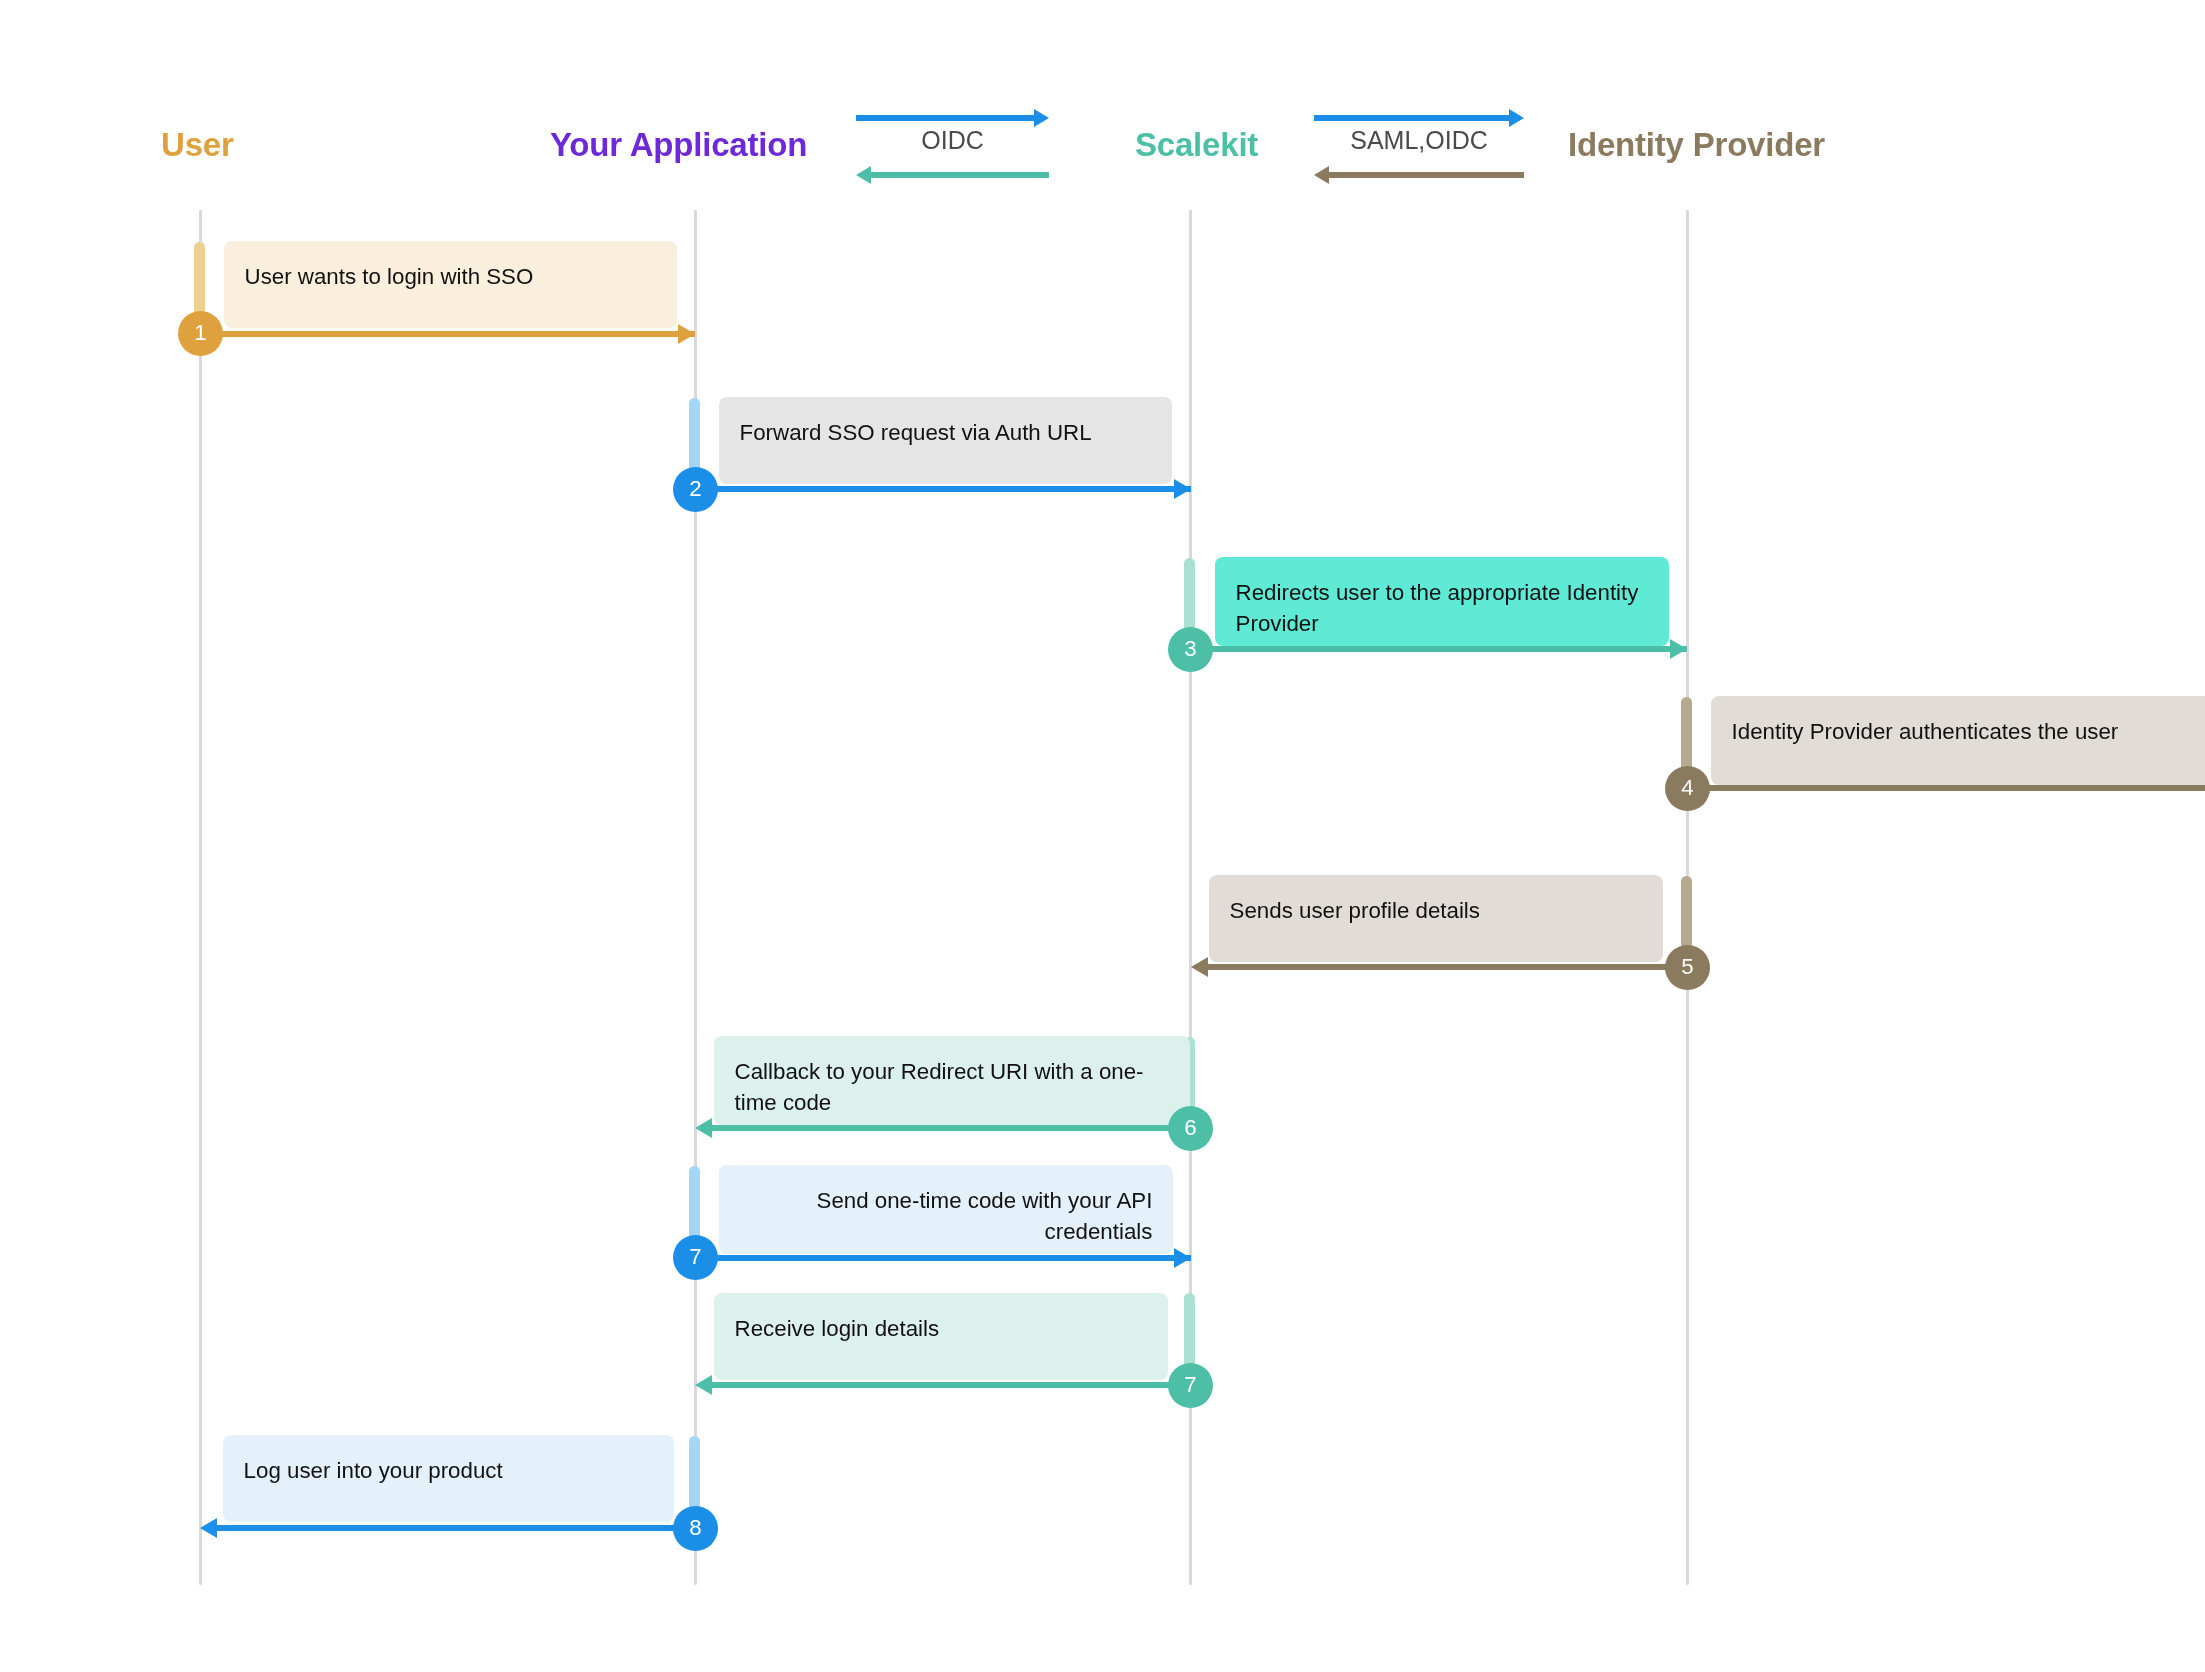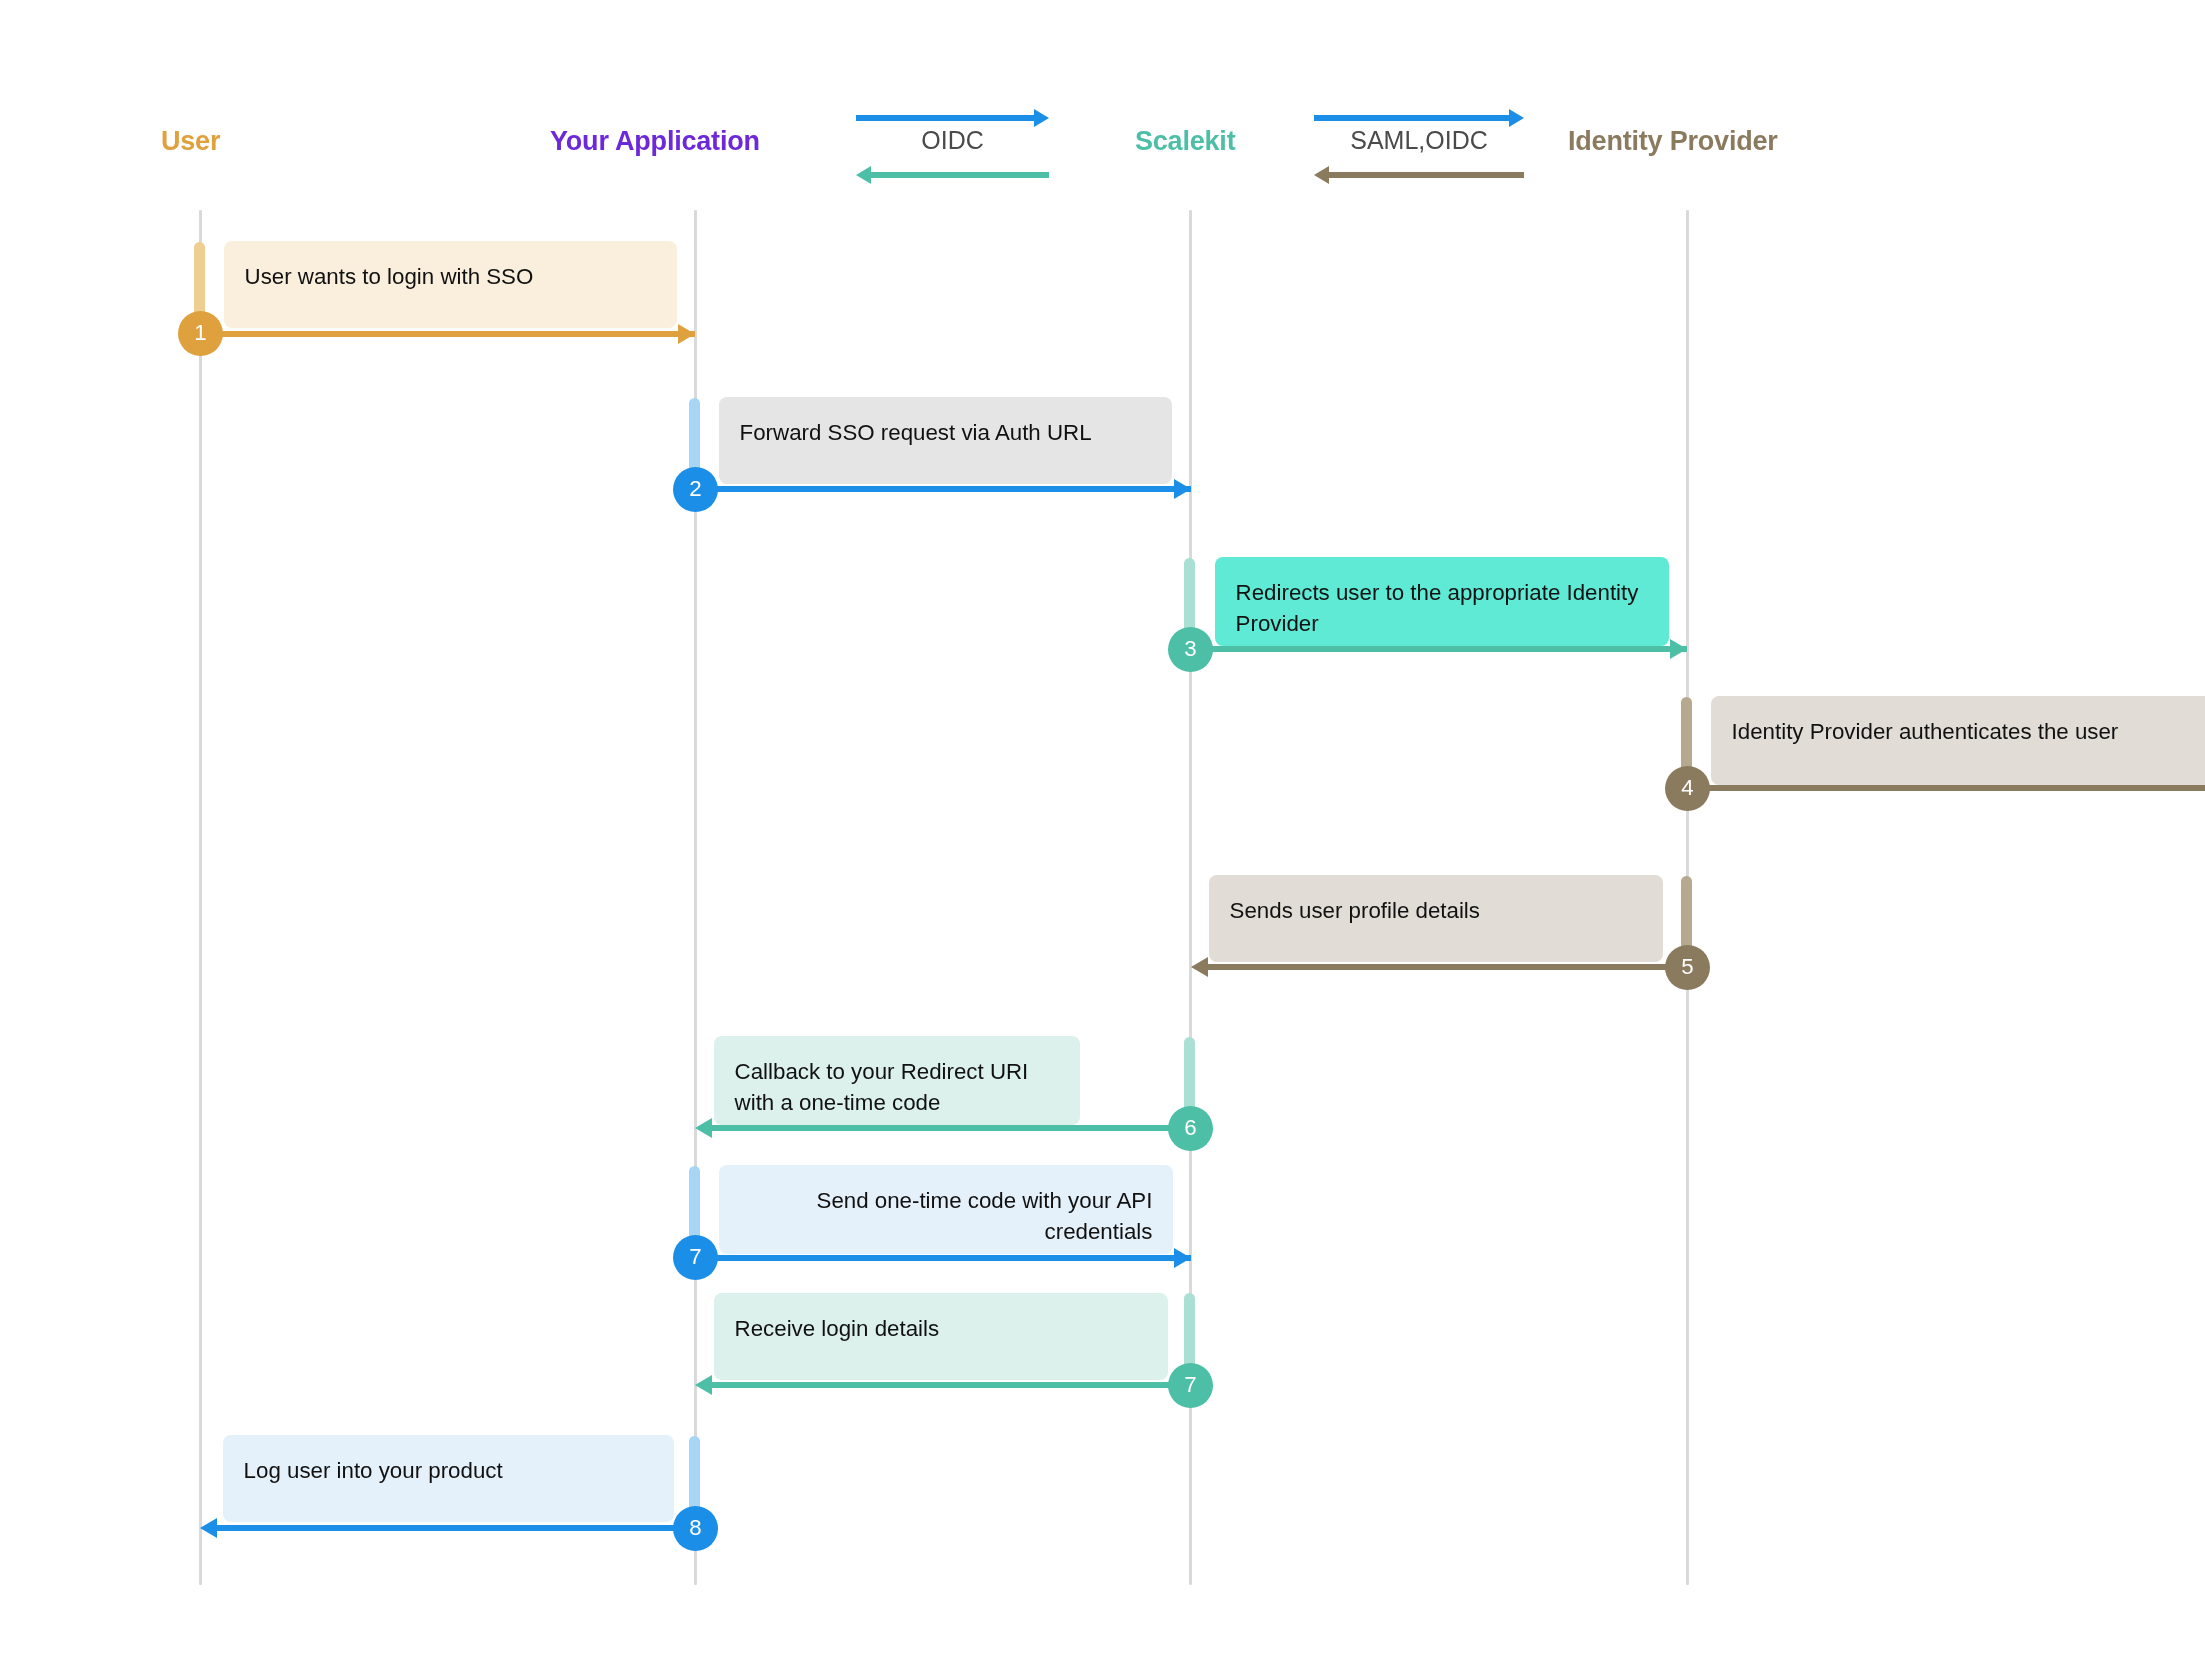--- a/index.html
+++ b/index.html
@@ -4,21 +4,21 @@
 <title>SSO Sequence Diagram</title>
 <style>
   html,body{margin:0;padding:0;background:#ffffff;}
   body{font-family:"Liberation Sans","DejaVu Sans",sans-serif;}
   #stage{position:relative;width:2205px;height:1673px;background:#ffffff;overflow:hidden;}
 
   
   .lifeline{position:absolute;width:2.7px;background:#d9d9d9;border-radius:1.3px;}
 
   
-  .actor-label{position:absolute;font-size:27px;font-weight:700;white-space:nowrap;letter-spacing:-0.2px;}
+  .actor-label{position:absolute;font-size:33px;font-weight:700;white-space:nowrap;letter-spacing:-0.2px;}
   .actor-user{color:#DFA13D;}
   .actor-app{color:#6d28d9;}
   .actor-scalekit{color:#4CBFA6;}
   .actor-idp{color:#8A7A5E;}
 
   
   .proto{position:absolute;}
   .proto-label{position:absolute;font-size:25px;color:#4a4a4a;white-space:nowrap;text-align:center;}
   .proto-arrow{position:absolute;height:6.3px;}
   .proto-arrow .bar{position:absolute;top:0;height:6.3px;}
@@ -132,21 +132,21 @@
   <div class="msg-box" style="left:1209px;top:875px;width:454px;height:87px;background:#E2DCD6;">
     <div class="msg-text">Sends user profile details</div>
   </div>
   <div class="msg-arrow" style="left:1191px;top:964px;width:496px;color:#8A7A5E;">
     <div class="head left" style="left:0;"></div>
     <div class="bar" style="left:17px;width:calc(100% - 17px);background:#8A7A5E;"></div>
   </div>
   <div class="step-circle" style="left:1665px;top:945px;background:#8A7A5E;">5</div>
 
   <div class="activation" style="left:1184px;top:1037px;height:89px;background:#A9E0D3;"></div>
-  <div class="msg-box" style="left:714px;top:1036px;width:366px;height:89px;background:#DCF0EC;">
+  <div class="msg-box" style="left:714px;top:1036px;width:476px;height:89px;background:#DCF0EC;">
     <div class="msg-text">Callback to your Redirect URI with a one-time code</div>
   </div>
   <div class="msg-arrow" style="left:695px;top:1125px;width:496px;color:#4CBFA6;">
     <div class="head left" style="left:0;"></div>
     <div class="bar" style="left:17px;width:calc(100% - 17px);background:#4CBFA6;"></div>
   </div>
   <div class="step-circle" style="left:1168px;top:1106px;background:#4CBFA6;">6</div>
 
   <div class="activation" style="left:689px;top:1166px;height:89px;background:#A7D5F5;"></div>
   <div class="msg-box" style="left:719px;top:1165px;width:454px;height:89px;background:#E4F0FA;text-align:right;">

